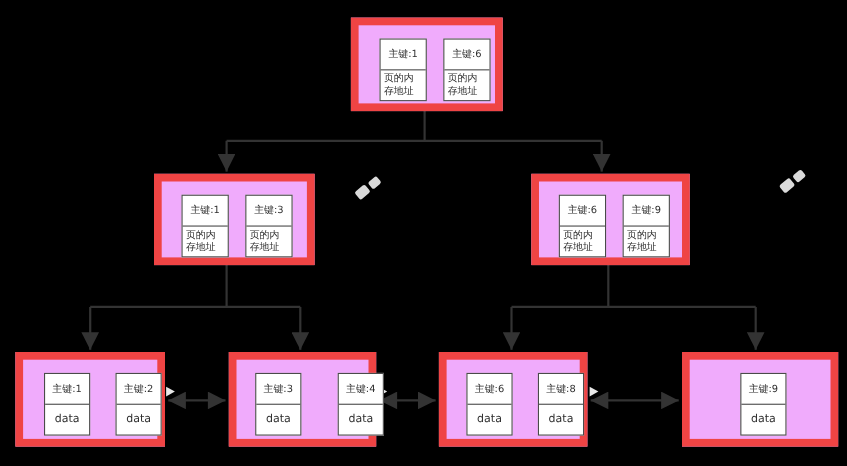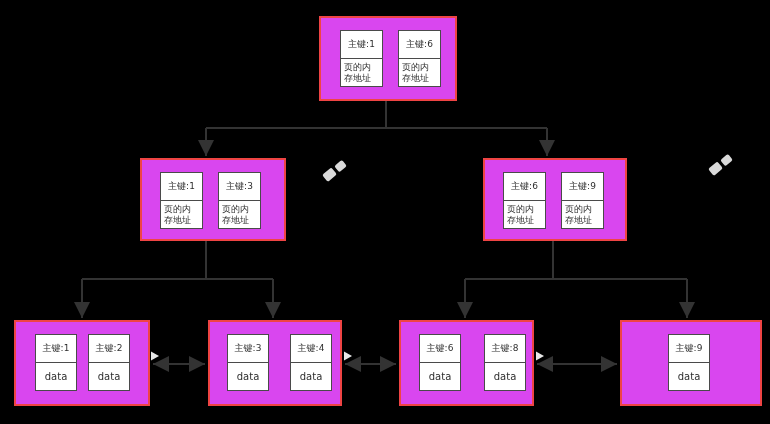--- a/index.html
+++ b/index.html
@@ -2,22 +2,22 @@
 <html><head>
 <meta charset="utf-8">
 <style>
   html,body{margin:0;padding:0;background:#000;}
   .stage{
     position:relative;width:770px;height:424px;background:#000000;
     overflow:hidden;
     font-family:"DejaVu Sans","Liberation Sans",sans-serif;
   }
   .node{
-    position:absolute;background:#d946ef;
-    border:2px solid #ef4444;box-sizing:border-box;
+    position:absolute;background:#f0abfc;
+    border:7px solid #ef4444;box-sizing:border-box;
   }
   .cell{
     position:absolute;top:12px;width:41px;
     border:1.5px solid #4a4a4a;background:#ffffff;box-sizing:content-box;
   }
   .cell.leaf{width:40px;}
   .cell-key{
     height:27px;border-bottom:1.5px solid #4a4a4a;
     display:flex;align-items:center;justify-content:center;
     font-size:9px;color:#2e2e2e;white-space:nowrap;
@@ -114,32 +114,32 @@
       <div class="cell-key">主键:9</div>
       <div class="cell-val">页的内存地址</div>
     </div>
   </div>
 
   <div class="node" style="left:14px;top:320px;width:136px;height:86px">
     <div class="cell leaf" style="left:19px">
       <div class="cell-key">主键:1</div>
       <div class="cell-val latin">data</div>
     </div>
-    <div class="cell leaf" style="left:72px">
+    <div class="cell leaf" style="left:84px">
       <div class="cell-key">主键:2</div>
       <div class="cell-val latin">data</div>
     </div>
   </div>
 
   <div class="node" style="left:208px;top:320px;width:134px;height:86px">
     <div class="cell leaf" style="left:17px">
       <div class="cell-key">主键:3</div>
       <div class="cell-val latin">data</div>
     </div>
-    <div class="cell leaf" style="left:80px">
+    <div class="cell leaf" style="left:92px">
       <div class="cell-key">主键:4</div>
       <div class="cell-val latin">data</div>
     </div>
   </div>
 
   <div class="node" style="left:399px;top:320px;width:135px;height:86px">
     <div class="cell leaf" style="left:18px">
       <div class="cell-key">主键:6</div>
       <div class="cell-val latin">data</div>
     </div>

